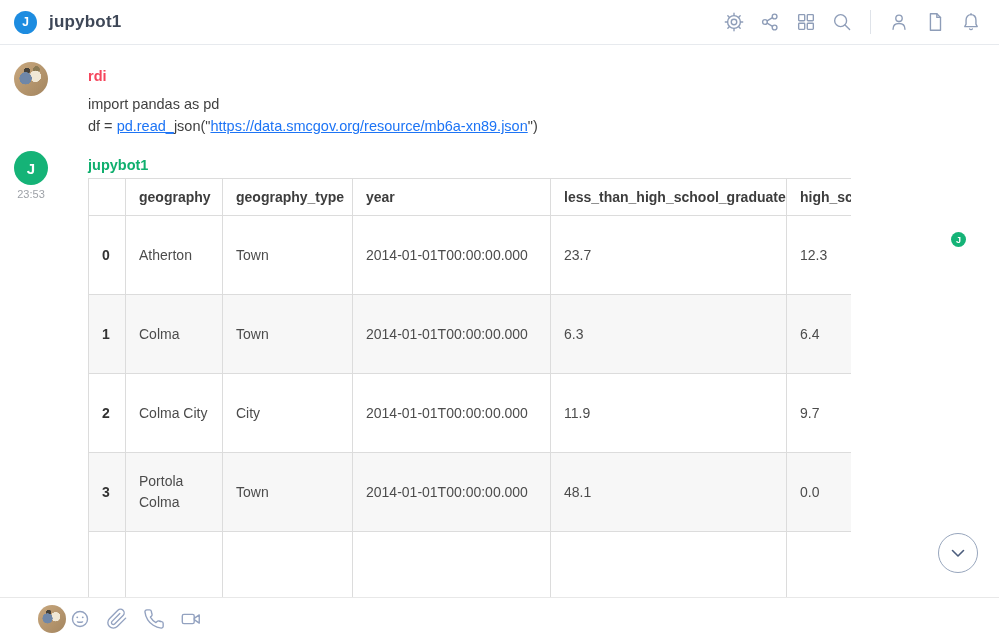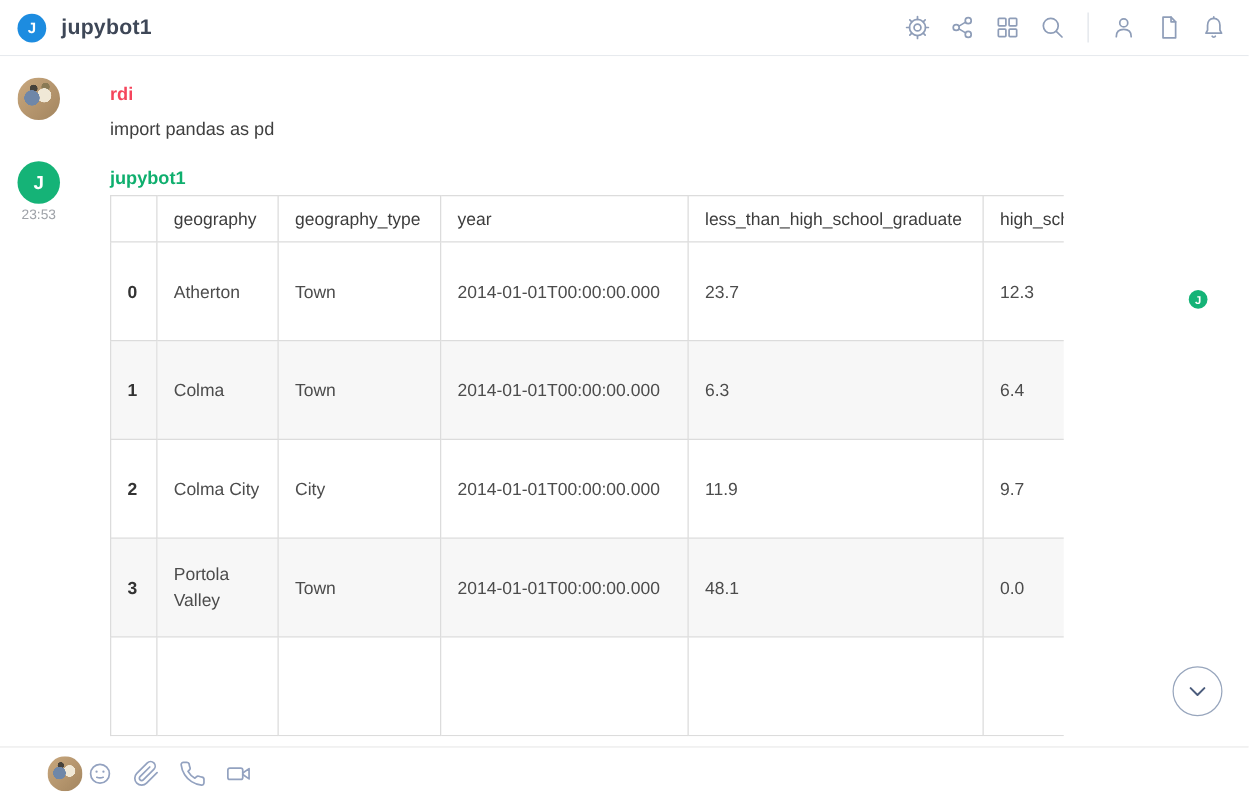--- a/index.html
+++ b/index.html
@@ -40,21 +40,21 @@
   .username.rdi { color:#f5455c; }
   .username.bot { color:#0faf6e; }
   .msg-lines { margin-top:8px; font-size:14.5px; line-height:22px; color:#3f3f3f; }
   .msg-lines a { color:#1d74f5; text-decoration:underline; cursor:pointer; }
 
   
   .table-clip { margin-top:4px; width:763px; overflow:hidden; }
   table.df { border-collapse:collapse; table-layout:fixed; width:869px; font-size:14px; background:#fff; }
   table.df th, table.df td { border:1px solid #dcdcdc; text-align:left; padding:0 13px;
       overflow:hidden; white-space:normal; }
-  table.df th { height:37px; font-weight:normal; color:#3d3d3d; background:#fff; }
+  table.df th { height:37px; font-weight:bold; color:#3d3d3d; background:#fff; }
   table.df td { height:79px; color:#4c4c4c; vertical-align:middle; line-height:21px; }
   table.df td.idx { font-weight:bold; color:#333; }
   table.df tbody tr:nth-child(even) td { background:#f7f7f7; }
 
   
   .j-badge { position:absolute; top:187px; right:33px; width:15px; height:15px; border-radius:50%;
              background:#15b377; color:#fff; font-size:9px; font-weight:bold;
              display:flex; align-items:center; justify-content:center; }
   .jump-btn { position:absolute; top:488px; right:21px; width:40px; height:40px; border-radius:50%;
               background:#fff; border:1px solid #98a6bd; cursor:pointer;
@@ -138,20 +138,21 @@
   <div class="chat">
 
     <div class="msg msg-1">
       <div class="avatar-col">
         <div class="avatar avatar-photo"></div>
       </div>
       <div class="msg-body">
         <span class="username rdi">rdi</span>
         <div class="msg-lines" id="rdi-lines">
             <div><span>import pandas as pd</span></div>
+            <div><span>df = </span><a>pd.read_</a><span>json("</span><a>https://data.smcgov.org/resource/mb6a-xn89.json</a><span>")</span></div>
           </div>
       </div>
     </div>
 
     <div class="msg msg-2">
       <div class="avatar-col">
         <div class="avatar avatar-green">J</div>
         <div class="timestamp">23:53</div>
       </div>
       <div class="msg-body">
@@ -196,21 +197,21 @@
                 <tr>
                   <td class="idx">2</td>
                   <td>Colma City</td>
                   <td>City</td>
                   <td>2014-01-01T00:00:00.000</td>
                   <td>11.9</td>
                   <td>9.7</td>
                 </tr>
                 <tr>
                   <td class="idx">3</td>
-                  <td>Portola Valley</td>
+                  <td>Portola Colma</td>
                   <td>Town</td>
                   <td>2014-01-01T00:00:00.000</td>
                   <td>48.1</td>
                   <td>0.0</td>
                 </tr>
                 <tr>
                   <td class="idx"></td>
                   <td></td>
                   <td></td>
                   <td></td>

